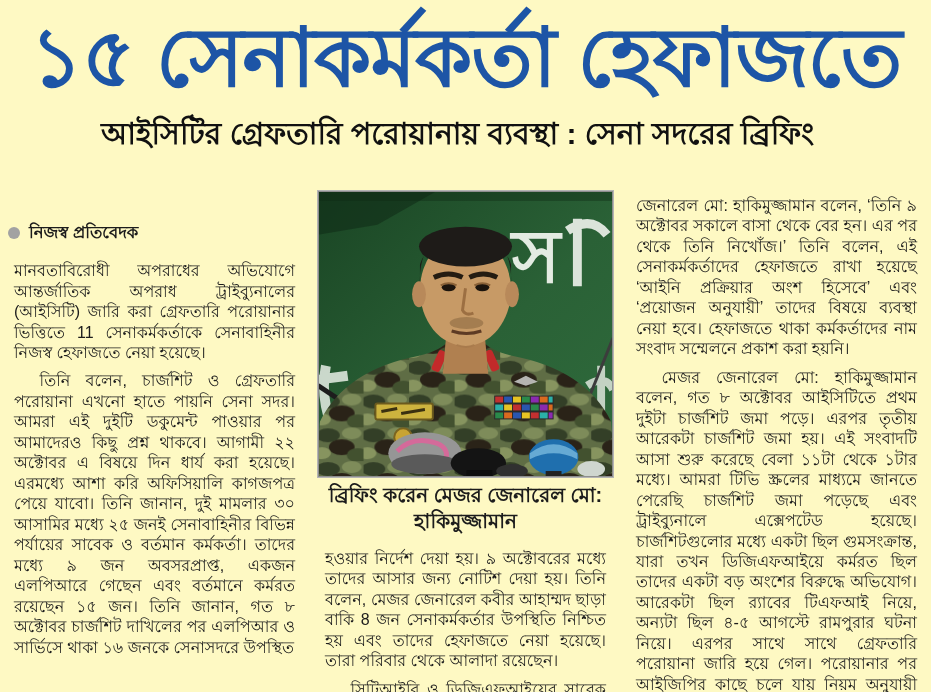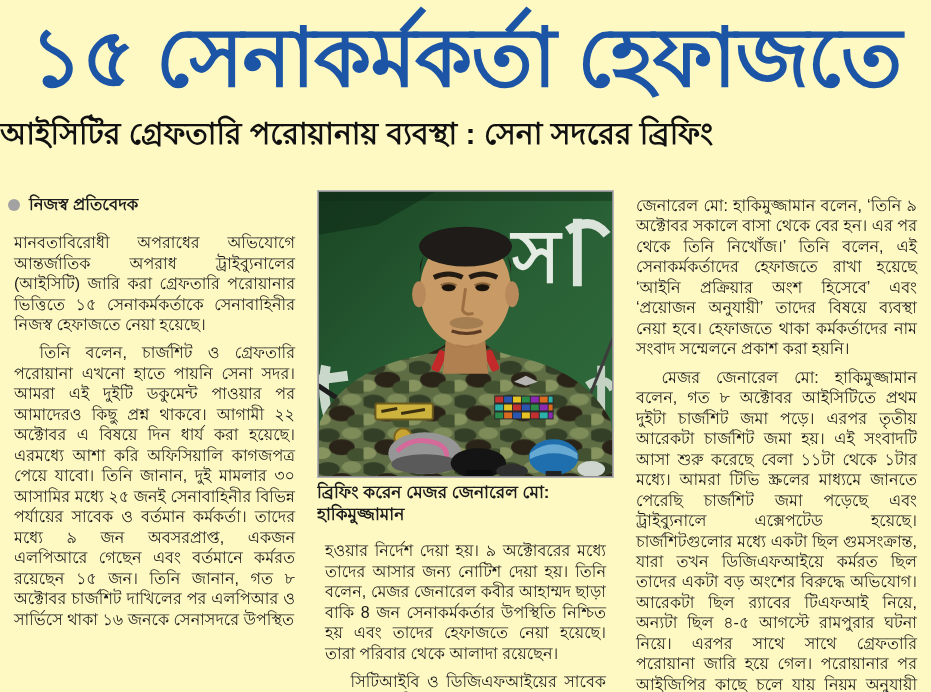--- a/index.html
+++ b/index.html
@@ -20,20 +20,21 @@
     font-size:82px;
     line-height:1.32;
     font-weight:bold;
     color:#1d55a6;
     letter-spacing:-1px;
     white-space:nowrap;
   }
   .subheadline{
     margin:0;
     padding:2px 16px 0 0;
+    text-align:center;
     font-size:30px;
     line-height:1.3;
     font-weight:bold;
     color:#111;
     white-space:nowrap;
   }
   .body-cols{
     position:absolute;
     left:6px;right:6px;top:188px;bottom:0;
     display:flex;
@@ -49,40 +50,41 @@
   }
   .col p{margin:8px;}
   .col p.indent{text-indent:1.6em;}
   .byline{
     display:flex;
     align-items:center;
     gap:9px;
     padding:6px 0 10px 2px;
     font-weight:bold;
     font-size:16.5px;
+    margin-top:28px;
   }
   .byline .bullet{
     width:12px;height:12px;border-radius:50%;
     background:#a2a2a2;
     flex:0 0 auto;
   }
   .photo-fig{
     margin:2px 0 0 0;
     height:288px;
     border:1px solid #b5b5b5;
     box-sizing:border-box;
     background:#235a30;
   }
   .photo-fig svg{display:block;width:100%;height:100%;}
   .caption{
     font-weight:bold;
-    font-size:17px;
+    font-size:20px;
     line-height:1.3;
     padding:4px 0 7px 0;
-    text-align:left;
+    text-align:center;
   }
   .jump{
     font-weight:bold;
     font-style:italic;
     white-space:nowrap;
   }
   .jump-marker{
     color:#6a6a6a;
     font-style:normal;
     font-size:13px;
@@ -96,21 +98,21 @@
   <h1 class="headline">১৫ সেনাকর্মকর্তা হেফাজতে</h1>
   <h2 class="subheadline">আইসিটির গ্রেফতারি পরোয়ানায় ব্যবস্থা : সেনা সদরের ব্রিফিং</h2>
 
   <div class="body-cols">
 
     <div class="col">
       <div class="byline">
         <span class="bullet"></span>
         <span>নিজস্ব প্রতিবেদক</span>
       </div>
-      <p class="para">মানবতাবিরোধী অপরাধের অভিযোগে আন্তর্জাতিক অপরাধ ট্রাইব্যুনালের (আইসিটি) জারি করা গ্রেফতারি পরোয়ানার ভিত্তিতে ১৫ সেনাকর্মকর্তাকে সেনাবাহিনীর নিজস্ব হেফাজতে নেয়া হয়েছে।</p>
+      <p class="para">মানবতাবিরোধী অপরাধের অভিযোগে আন্তর্জাতিক অপরাধ ট্রাইব্যুনালের (আইসিটি) জারি করা গ্রেফতারি পরোয়ানার ভিত্তিতে 11 সেনাকর্মকর্তাকে সেনাবাহিনীর নিজস্ব হেফাজতে নেয়া হয়েছে।</p>
       <p class="indent">তিনি বলেন, চার্জশিট ও গ্রেফতারি পরোয়ানা এখনো হাতে পায়নি সেনা সদর। আমরা এই দুইটি ডকুমেন্ট পাওয়ার পর আমাদেরও কিছু প্রশ্ন থাকবে। আগামী ২২ অক্টোবর এ বিষয়ে দিন ধার্য করা হয়েছে। এরমধ্যে আশা করি অফিসিয়ালি কাগজপত্র পেয়ে যাবো। তিনি জানান, দুই মামলার ৩০ আসামির মধ্যে ২৫ জনই সেনাবাহিনীর বিভিন্ন পর্যায়ের সাবেক ও বর্তমান কর্মকর্তা। তাদের মধ্যে ৯ জন অবসরপ্রাপ্ত, একজন এলপিআরে গেছেন এবং বর্তমানে কর্মরত রয়েছেন ১৫ জন। তিনি জানান, গত ৮ অক্টোবর চার্জশিট দাখিলের পর এলপিআর ও সার্ভিসে থাকা ১৬ জনকে সেনাসদরে উপস্থিত</p>
     </div>
 
     <div class="col">
       <figure class="photo-fig">
         <svg viewBox="0 0 298 288" preserveAspectRatio="none">
           <defs>
             <linearGradient id="bgGreen" x1="0" y1="0" x2="1" y2="1">
               <stop offset="0" stop-color="#1a4524"></stop>
               <stop offset="0.55" stop-color="#2a6136"></stop>

